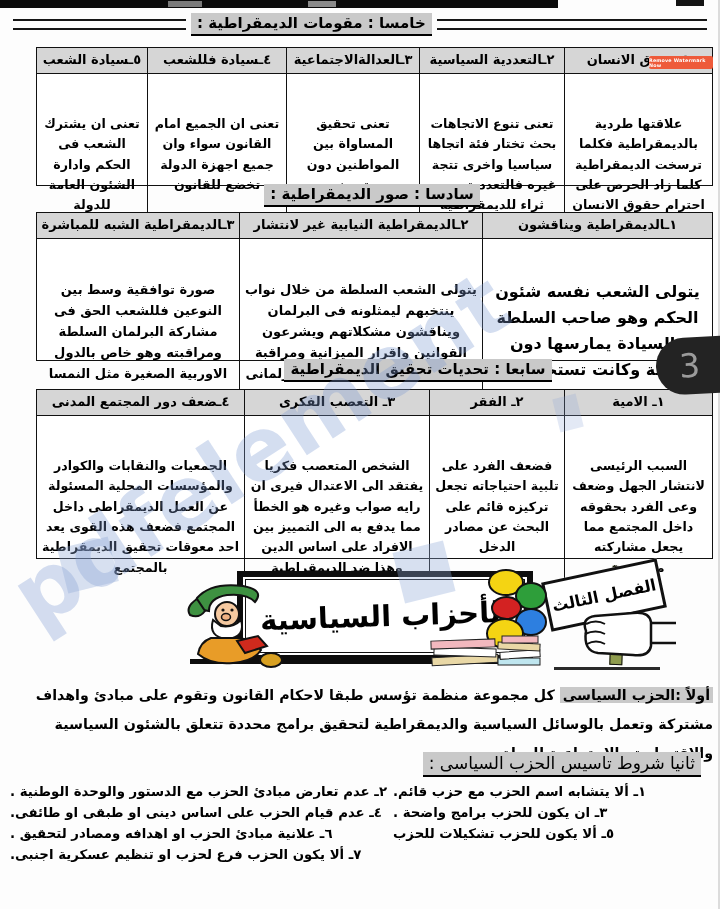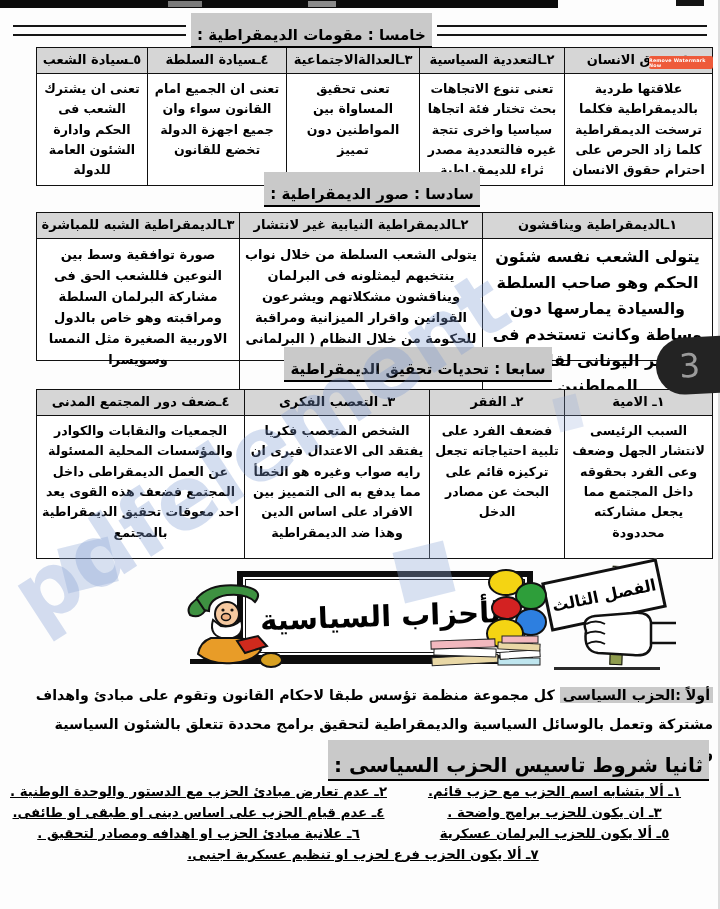--- a/index.html
+++ b/index.html
@@ -6,26 +6,26 @@
   .page{position:relative;width:720px;height:909px;margin:0 auto;background:#fdfdfd;overflow:hidden;
         font-family:"DejaVu Sans",sans-serif;direction:rtl;color:#000;}
   
   .top-strip{position:absolute;left:0;top:0;width:558px;height:8px;background:#0b0b0b;}
   .top-strip .dash1{position:absolute;left:168px;top:1px;width:34px;height:6px;background:#7a7a7a;}
   .top-strip .dash2{position:absolute;left:308px;top:1px;width:28px;height:6px;background:#8a8a8a;}
   .top-dash-r{position:absolute;left:676px;top:0;width:28px;height:6px;background:#141414;}
   .edge-line{position:absolute;right:0;top:0;width:2px;height:100%;background:#dcdcdc;}
   
   .sec-title{position:absolute;font-weight:bold;font-size:15px;white-space:nowrap;z-index:3;}
-  .hl{background:#c9c9c9;border-bottom:2.5px solid #000;padding:13px 6px 2px;}
+  .hl{background:#c9c9c9;border-bottom:2.5px solid #000;padding:1px 6px 2px;}
   .title-row{position:absolute;left:8px;right:8px;top:13px;display:flex;align-items:center;z-index:3;}
   .dline{height:7px;border-top:2px solid #161616;border-bottom:2px solid #161616;margin:0 5px;}
   
   .tbl{position:absolute;display:grid;direction:rtl;border:1.5px solid #111;background:#fff;box-sizing:border-box;z-index:2;}
-  .col{display:flex;flex-direction:column;border-left:1.2px solid #111;min-width:0;}
+  .col{display:flex;flex-direction:column;border-left:1.2px solid #111;min-width:0;gap:35px;}
   .col:last-child{border-left:none;}
   .hd{background:#d6d6d6;border-bottom:1.2px solid #111;font-weight:bold;text-align:center;
       padding:4px 2px;font-size:13px;line-height:1.3;}
   .bd{flex:1;padding:5px 5px;font-weight:bold;font-size:12.6px;line-height:1.62;text-align:center;}
   
   .banner-frame{position:absolute;left:237px;top:571px;width:296px;height:90px;border:6px solid #0d0d0d;
       background:#fff;box-sizing:border-box;display:flex;align-items:center;justify-content:center;z-index:2;
       box-shadow:inset 0 0 0 2px #fff, inset 0 0 0 3px #111;}
   .banner-title{font-size:29px;font-weight:bold;transform:rotate(-2deg);letter-spacing:-1px;}
   .banner-underline{position:absolute;left:190px;top:659px;width:345px;height:5px;background:#0d0d0d;z-index:1;}
@@ -37,24 +37,24 @@
       border:1.5px solid #111;box-sizing:border-box;transform:rotate(2deg);z-index:2;}
   .chapter-sign{position:absolute;left:545px;top:570px;width:118px;height:50px;background:#fff;
       border:3px solid #111;box-sizing:border-box;transform:rotate(-12deg);display:flex;align-items:center;
       justify-content:center;font-size:16px;font-weight:bold;z-index:3;}
   .hand{position:absolute;left:578px;top:606px;z-index:4;}
   .sign-underline{position:absolute;left:554px;top:667px;width:106px;height:2.5px;background:#2a2a2a;z-index:2;}
   
   .definition{position:absolute;right:7px;left:7px;top:681px;font-size:14.2px;font-weight:bold;
       line-height:2.05;text-align:right;z-index:3;}
   .hl2{background:#c9c9c9;padding:0 3px;}
-  .cond-title{position:absolute;right:11px;top:753px;font-size:20px;font-weight:bold;z-index:3;}
+  .cond-title{position:absolute;right:19px;top:753px;font-size:17px;font-weight:normal;z-index:3;}
   .conds{position:absolute;left:4px;right:4px;top:784px;display:grid;grid-template-columns:1fr 1fr;
       row-gap:6px;direction:rtl;font-size:13.3px;font-weight:bold;z-index:3;}
-  .cond{text-align:center;padding-left:6px;white-space:nowrap;overflow:visible;text-decoration:underline;}
+  .cond{text-align:left;padding-left:6px;white-space:nowrap;overflow:visible;}
   .cond-span{grid-column:1 / span 2;}
   
   .wm-text{position:absolute;left:-30px;top:398px;width:580px;text-align:center;transform:rotate(-33deg);
       font-size:88px;font-weight:bold;color:#7d9ad2;opacity:.32;direction:ltr;pointer-events:none;z-index:5;}
   .wm-sq{position:absolute;background:#8fa8d8;opacity:.35;transform:rotate(-14deg);z-index:5;pointer-events:none;}
   .wm-badge{position:absolute;left:649px;top:56px;width:64px;height:13px;background:#ee5a3a;border-radius:2px;
       color:#fff;font-size:4.8px;display:flex;align-items:center;justify-content:center;direction:ltr;
       font-weight:bold;z-index:6;letter-spacing:.2px;}
   .page-badge{position:absolute;left:656px;top:337px;width:80px;height:57px;background:#232323;
       border-radius:29px 0 0 29px;transform:rotate(-3deg);display:flex;align-items:center;z-index:6;
@@ -85,21 +85,21 @@
     </div>
     <div class="col">
       <div class="hd">٢ـالتعددية السياسية</div>
       <div class="bd">تعنى تنوع الاتجاهات بحث تختار فئة اتجاها سياسيا واخرى تتجة غيره فالتعددية مصدر ثراء للديمقراطية</div>
     </div>
     <div class="col">
       <div class="hd">٣ـالعدالةالاجتماعية</div>
       <div class="bd">تعنى تحقيق المساواة بين المواطنين دون تمييز</div>
     </div>
     <div class="col">
-      <div class="hd">٤ـسيادة السلطة</div>
+      <div class="hd">٤ـسيادة فللشعب</div>
       <div class="bd">تعنى ان الجميع امام القانون سواء وان جميع اجهزة الدولة تخضع للقانون</div>
     </div>
     <div class="col">
       <div class="hd">٥ـسيادة الشعب</div>
       <div class="bd">تعنى ان يشترك الشعب فى الحكم وادارة الشئون العامة للدولة</div>
     </div>
   </div>
 
   <div class="sec-title" style="top:185px;left:0;width:100%;text-align:center;transform:translateX(12px);">
     <span class="hl">سادسا : صور الديمقراطية :</span>
@@ -194,21 +194,21 @@
 
   <div class="cond-title">
     <span class="hl">ثانيا شروط تاسيس الحزب السياسى :</span>
   </div>
 
   <div class="conds">
     <div class="cond">١ـ ألا يتشابه اسم الحزب مع حزب قائم.</div>
     <div class="cond">٢ـ عدم تعارض مبادئ الحزب مع الدستور والوحدة الوطنية .</div>
     <div class="cond">٣ـ ان يكون للحزب برامج واضحة .</div>
     <div class="cond">٤ـ عدم قيام الحزب على اساس دينى او طبقى او طائفى.</div>
-    <div class="cond">٥ـ ألا يكون للحزب البرلمان عسكرية</div>
+    <div class="cond">٥ـ ألا يكون للحزب تشكيلات للحزب</div>
     <div class="cond">٦ـ علانية مبادئ الحزب او اهدافه ومصادر لتحقيق .</div>
     <div class="cond cond-span">٧ـ ألا يكون الحزب فرع لحزب او تنظيم عسكرية اجنبى.</div>
   </div>
 
   <div class="wm-text">pdfelement</div>
   <div class="wm-sq" style="left:62px;top:542px;width:52px;height:46px;"></div>
   <div class="wm-sq" style="left:398px;top:546px;width:52px;height:52px;"></div>
   <div class="wm-sq" style="left:556px;top:396px;width:24px;height:34px;opacity:.25;"></div>
   <div class="wm-badge">Remove Watermark Now</div>
 

